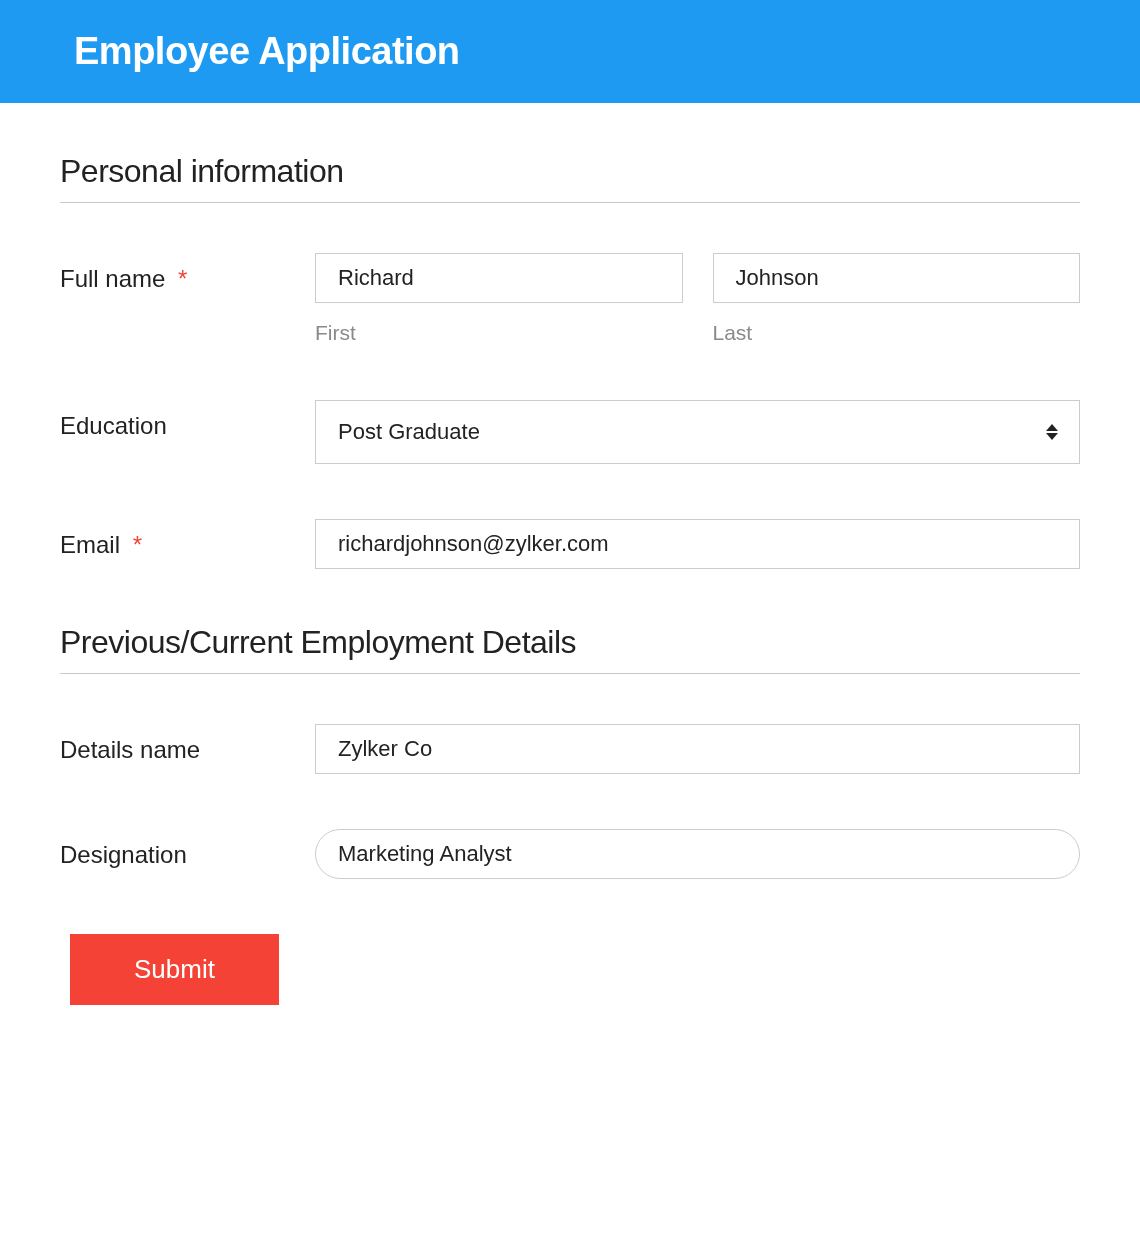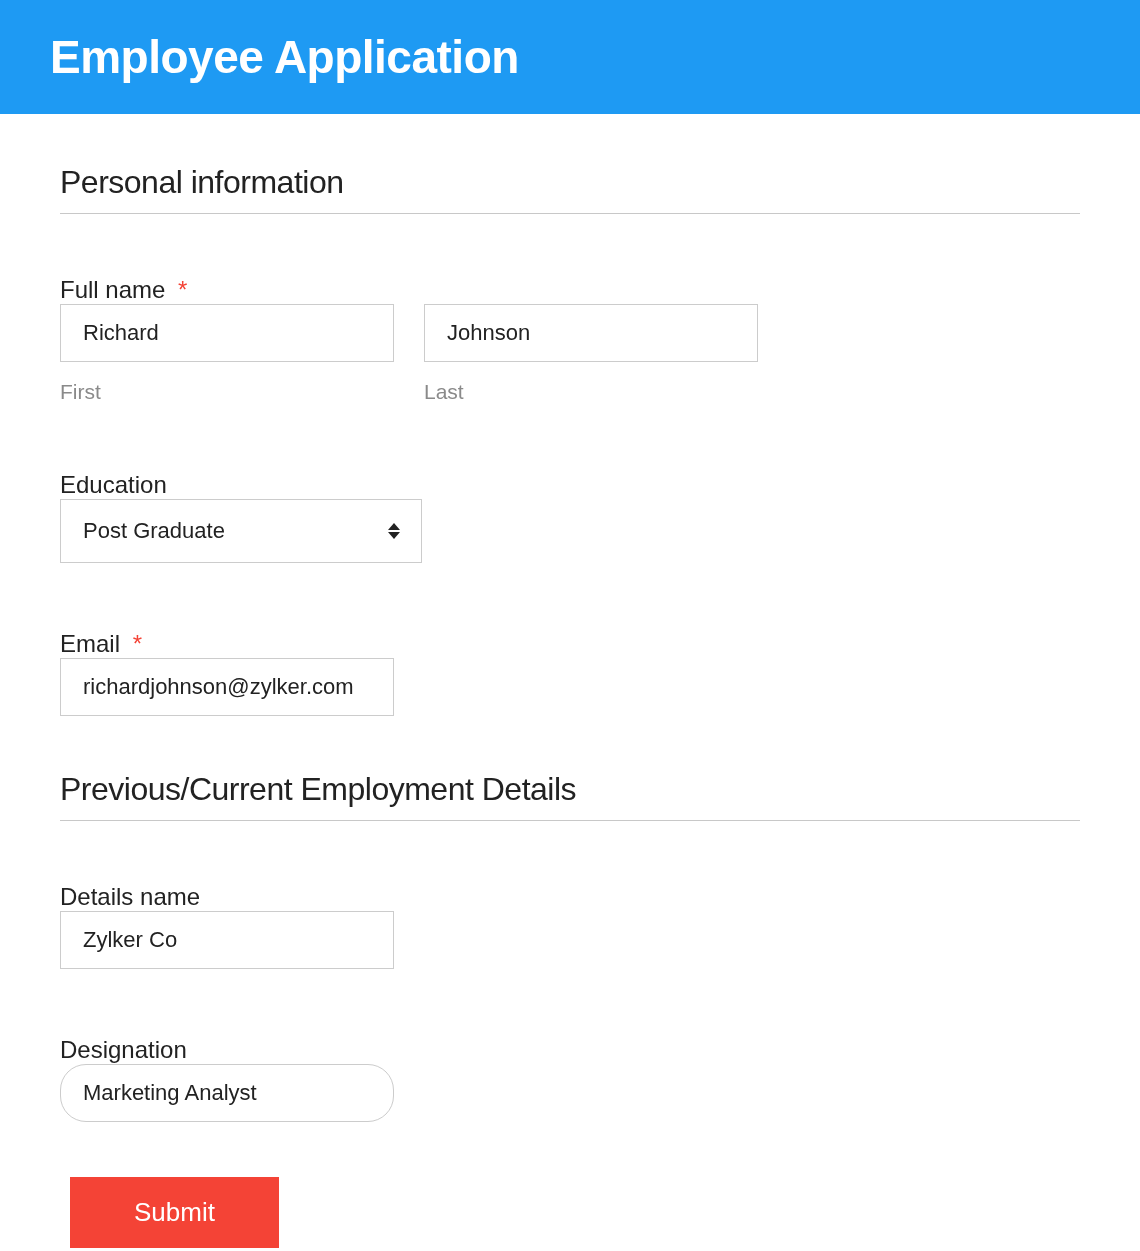--- a/index.html
+++ b/index.html
@@ -12,41 +12,41 @@
     background: #fff;
     width: 1140px;
     color: #222;
   }
   .header {
     background: #1e9af3;
     padding: 30px 50px;
   }
   .header h1 {
     color: #fff;
-    font-size: 46px;
+    font-size: 38px;
     font-weight: 600;
     letter-spacing: -0.5px;
+    margin-left: 24px;
   }
   .form-container {
     padding: 50px 60px 60px 60px;
   }
   .section-title {
     font-size: 32px;
     font-weight: 400;
     color: #222;
     padding-bottom: 12px;
     border-bottom: 1px solid #c8c8c8;
     margin-bottom: 50px;
     letter-spacing: -0.5px;
   }
   .form-row {
     display: flex;
     align-items: flex-start;
     margin-bottom: 55px;
-    flex-direction: column;
   }
   .form-label {
     width: 255px;
     flex-shrink: 0;
     font-size: 24px;
     color: #222;
     padding-top: 12px;
     font-weight: 400;
   }
   .required {
@@ -57,21 +57,21 @@
     flex: 1;
     display: flex;
     gap: 30px;
   }
   .field-col {
     flex: 1;
     display: flex;
     flex-direction: column;
   }
   .text-input {
-    height: 58px;
+    height: 50px;
     border: 1px solid #ccc;
     font-size: 22px;
     padding: 16px 22px;
     color: #222;
     background: #fff;
     font-family: inherit;
     outline: none;
   }
   .sub-label {
     font-size: 21px;

